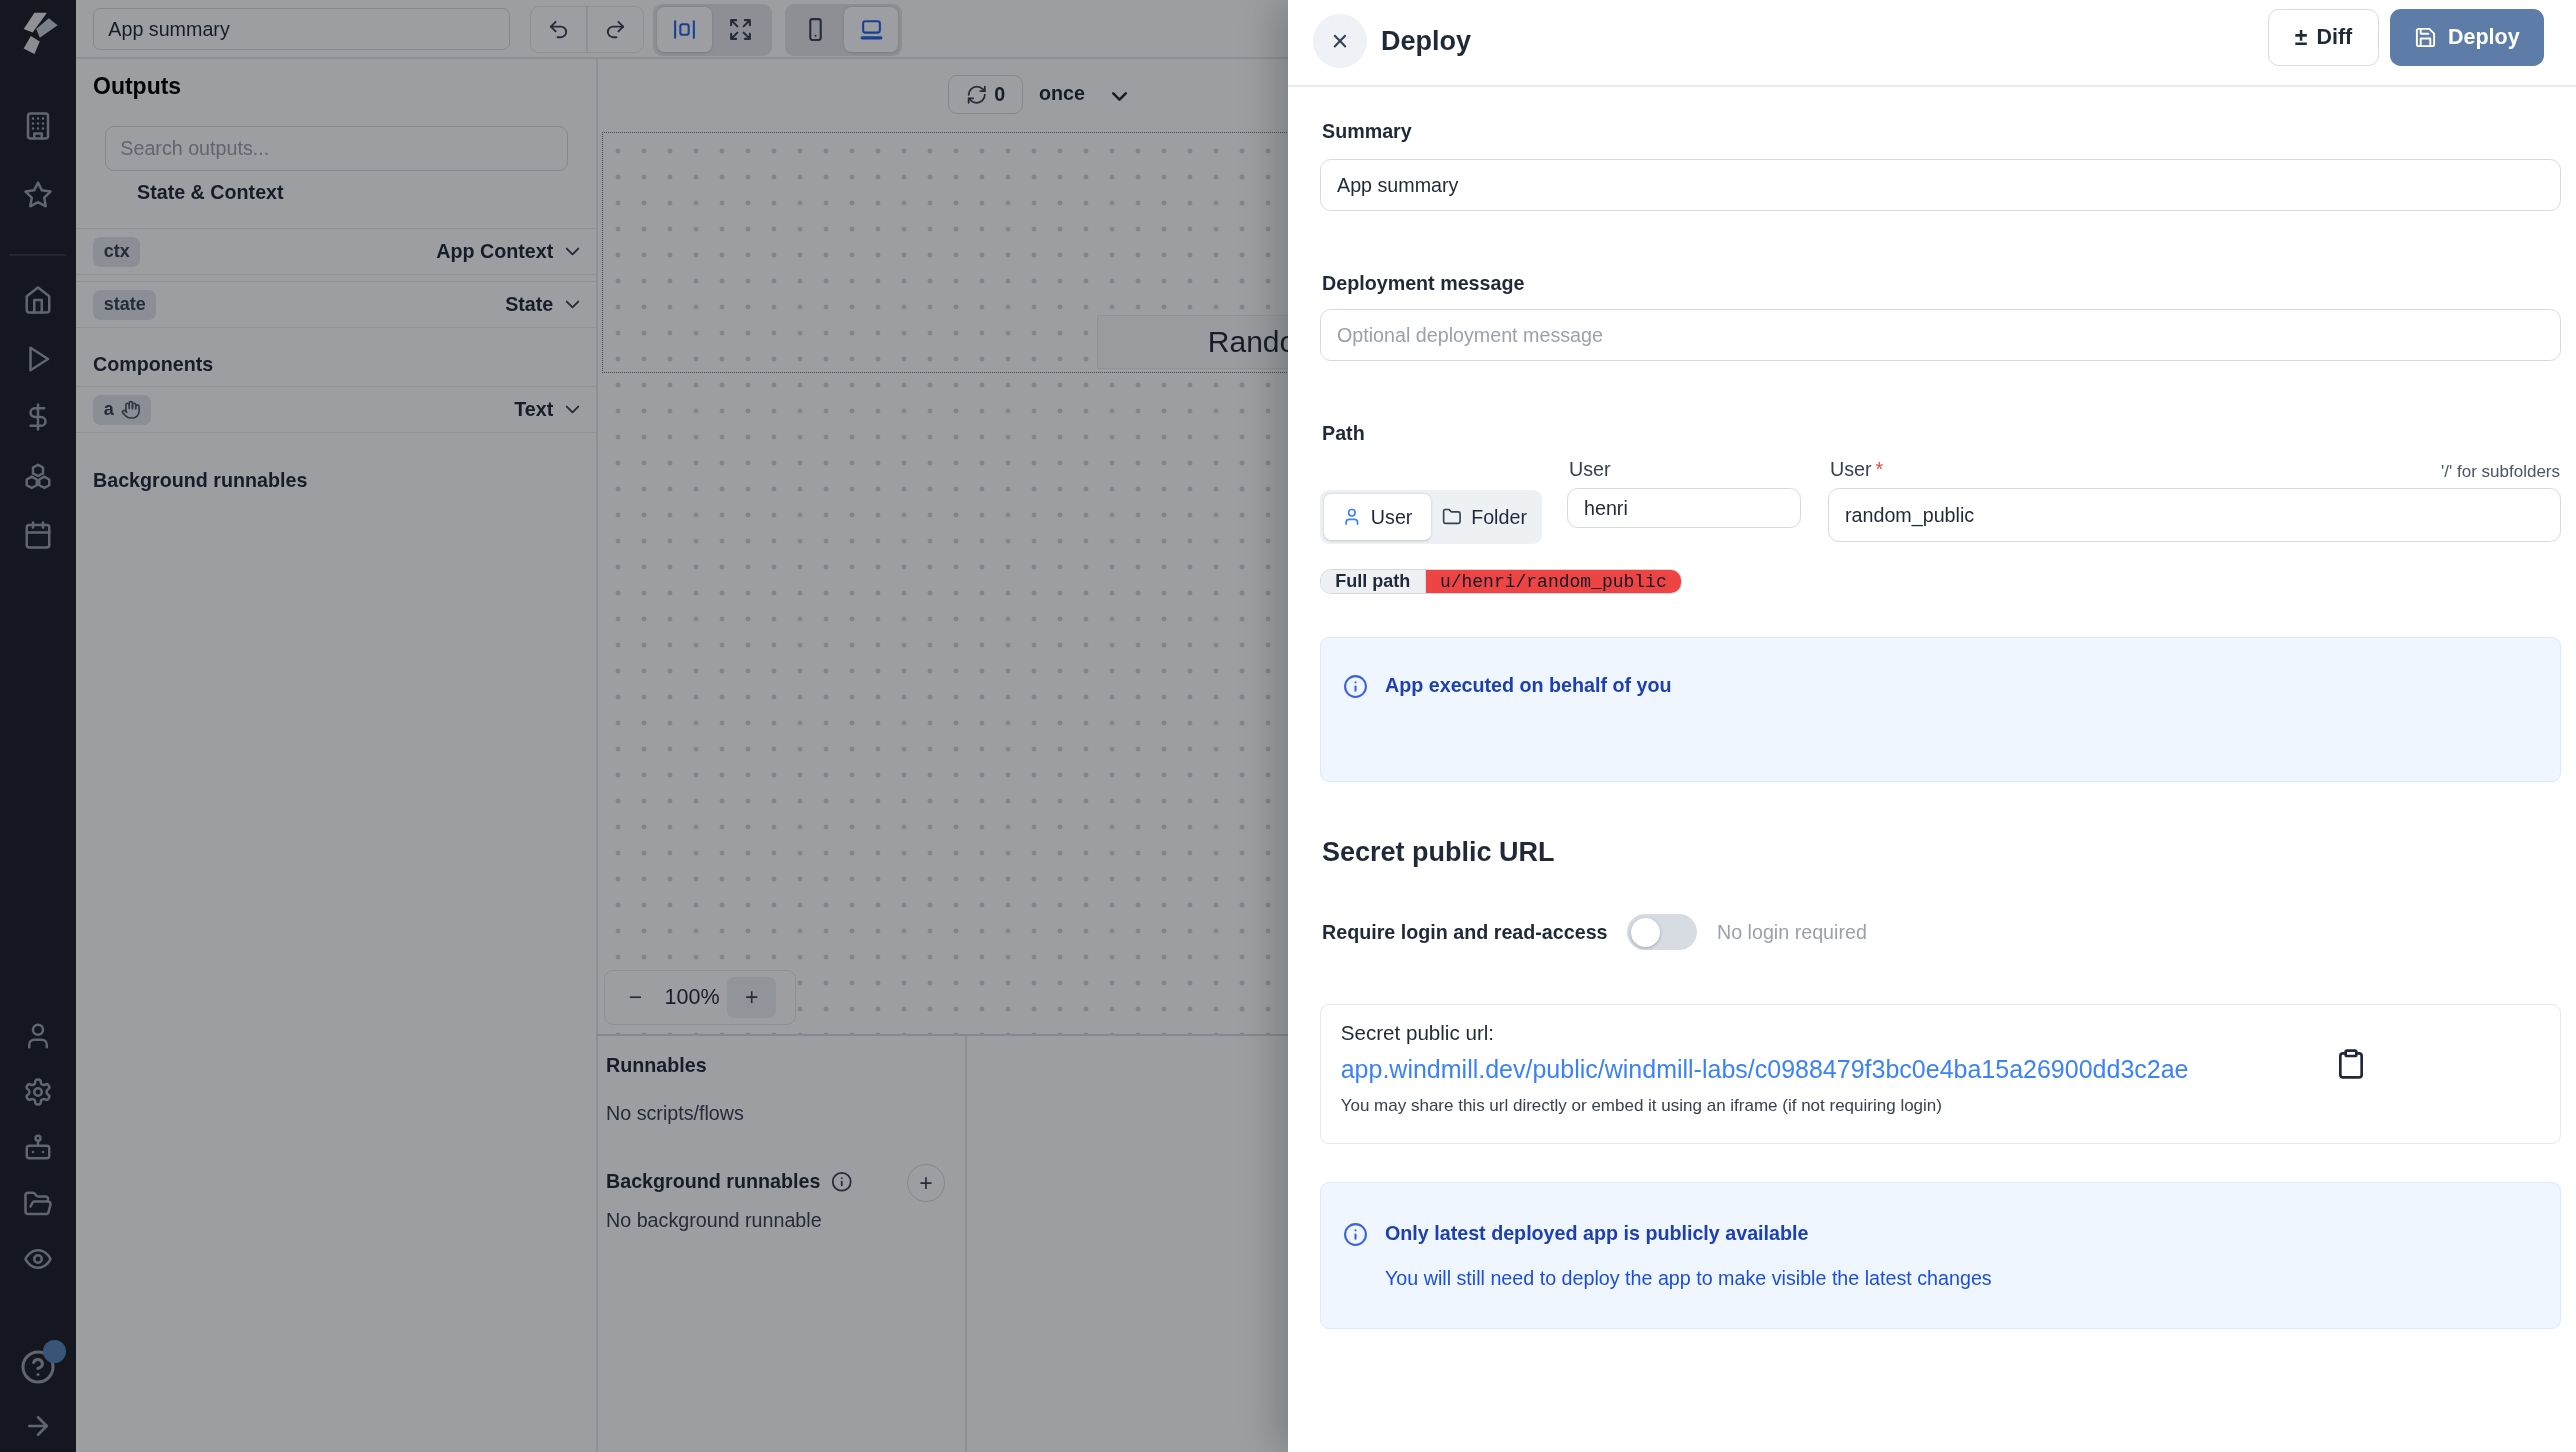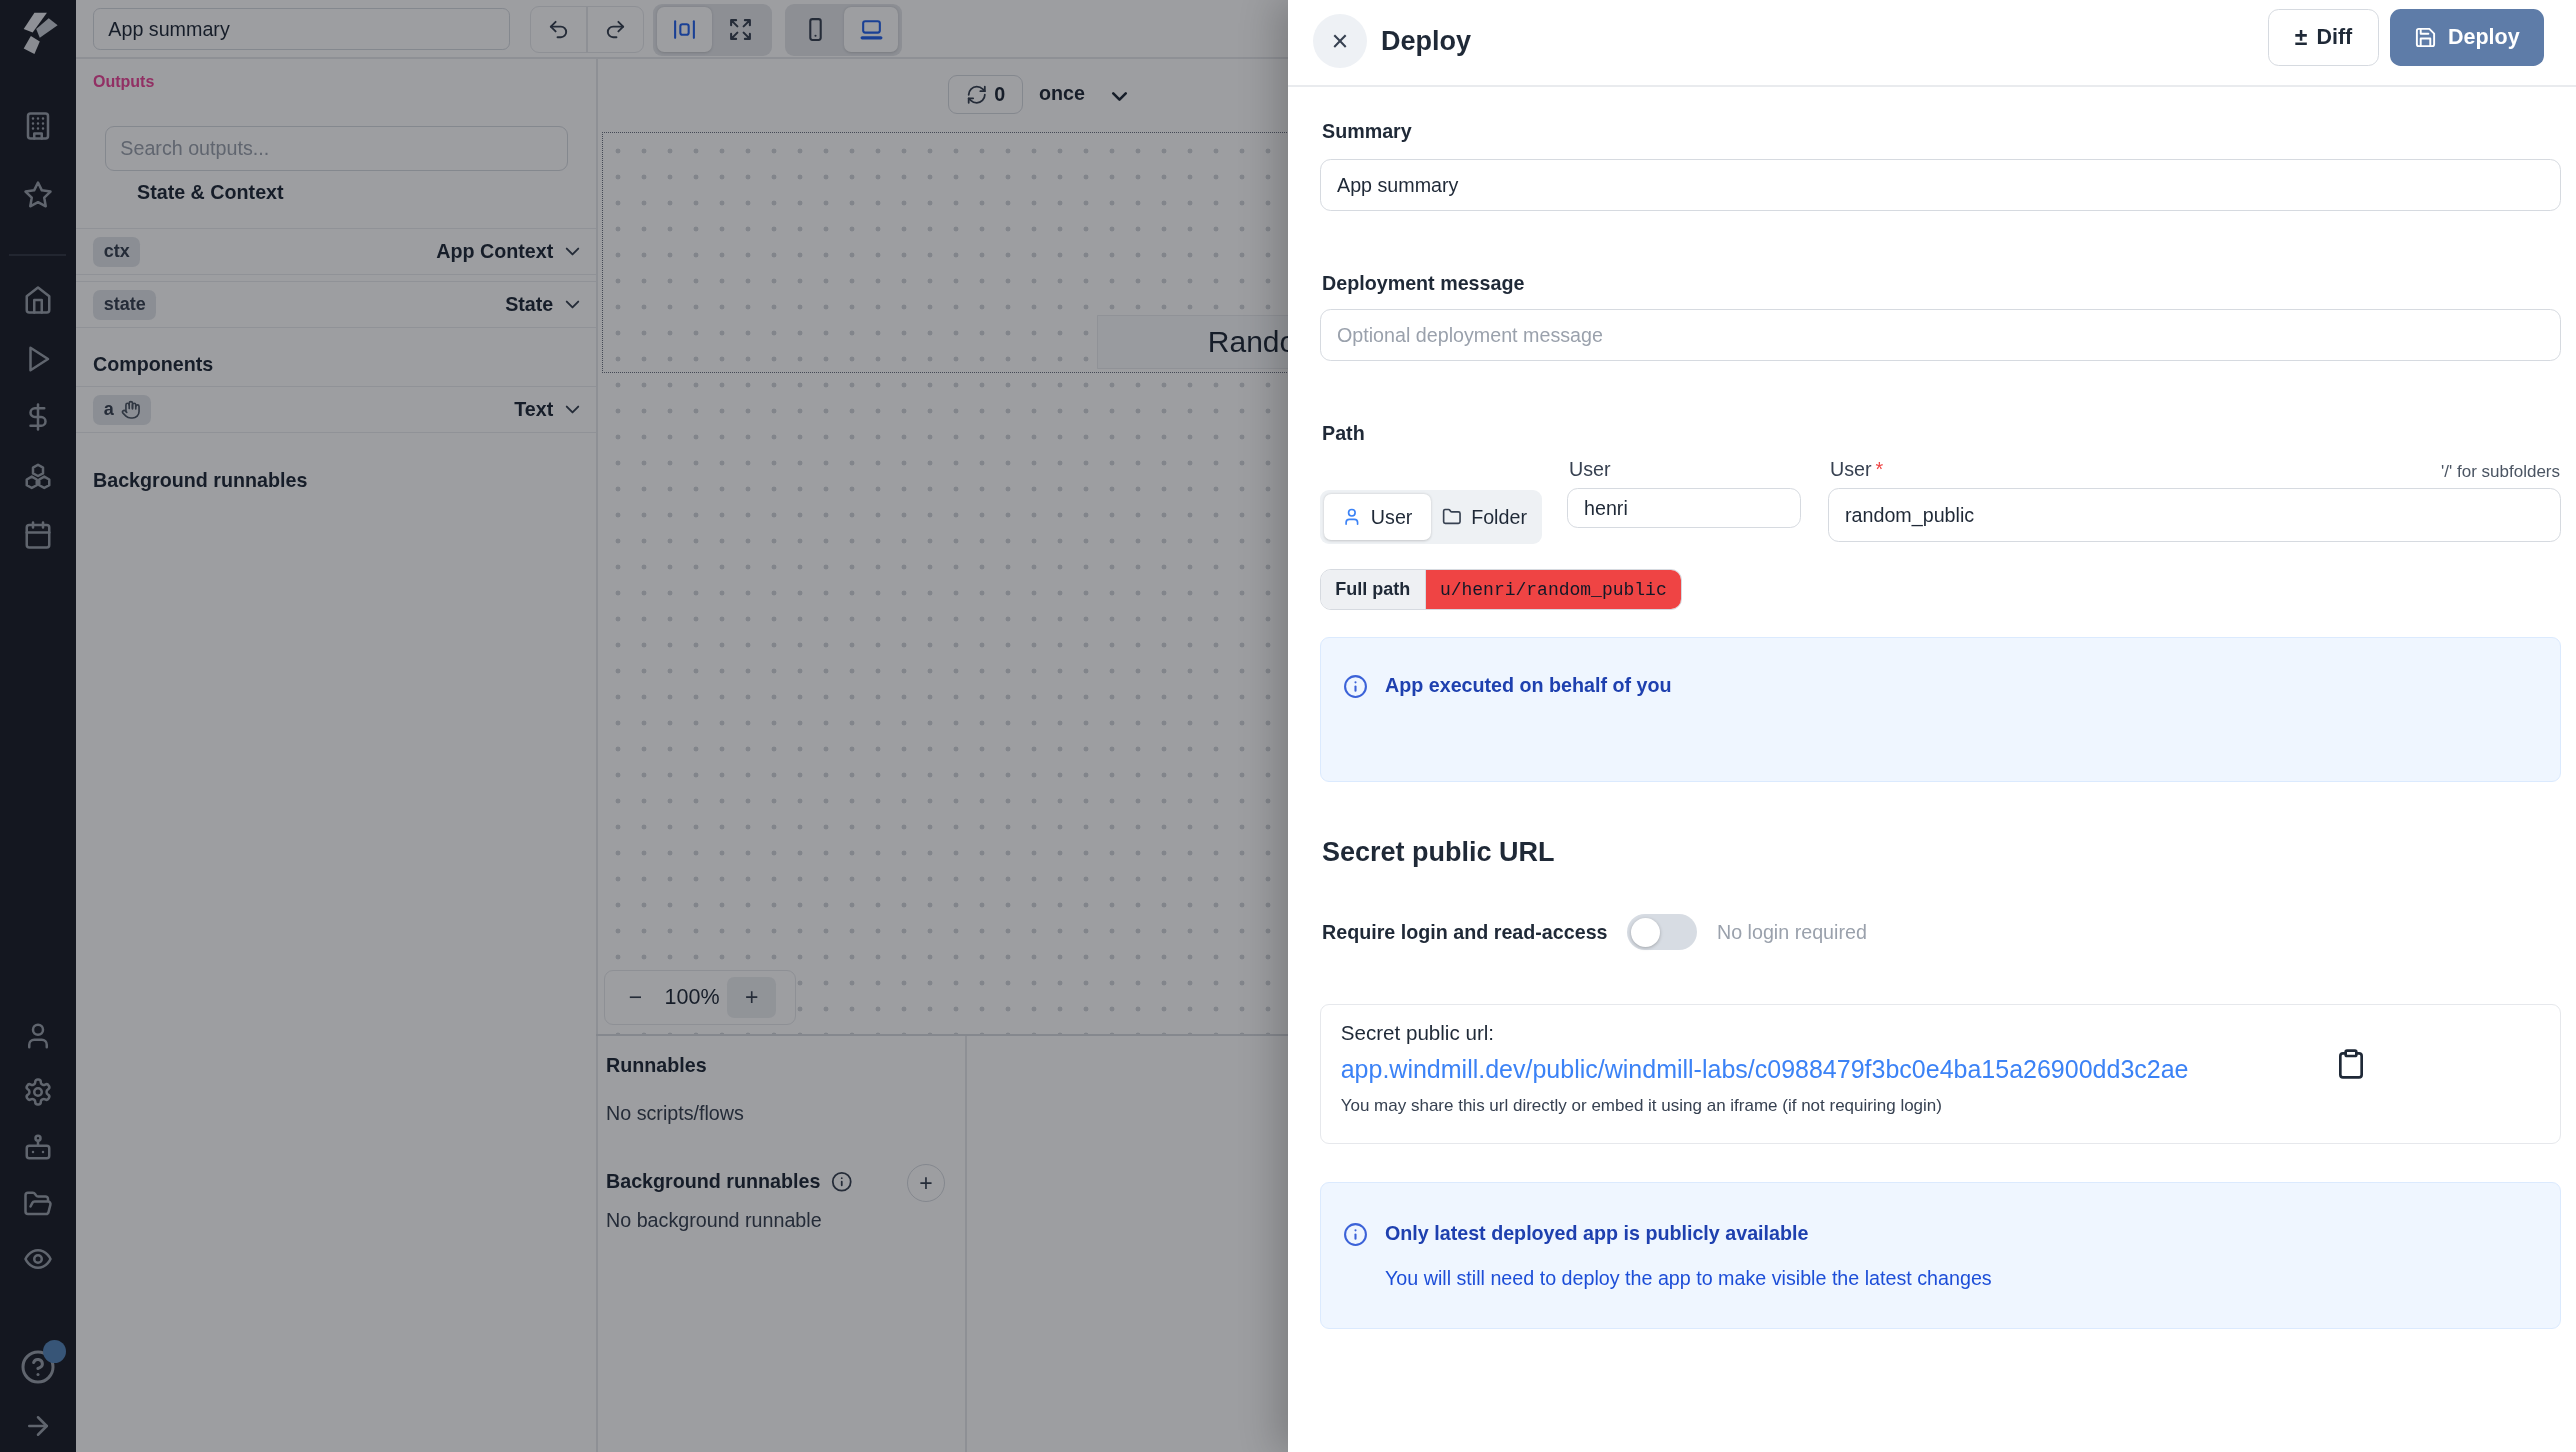--- a/index.html
+++ b/index.html
@@ -17,21 +17,21 @@
   .vdiv { left:596px; top:58px; width:1.8px; height:1394px; background:#e6e8ec; }
   .appsum-input { left:93px; top:8px; width:417px; height:42px; border:1.8px solid #d6dae0; border-radius:7.2px;
     font-size:19.7px; color:#1f2937; padding:0 14.3px; background:#fff; outline:none; }
   .btn-group { border:1.8px solid #e6e8ec; border-radius:9px; background:#fff; display:flex; align-items:stretch; overflow:hidden; }
   .btn-cell { width:55px; display:flex; align-items:center; justify-content:center; color:#374151; }
   .btn-sep { width:1.8px; background:#e6e8ec; }
   .seg-group { background:#e4e6ea; border-radius:9px; padding:3.6px; display:flex; gap:1.8px; }
   .seg { border-radius:7.2px; display:flex; align-items:center; justify-content:center; color:#374151; }
   .seg.sel { background:#fff; box-shadow:0 0.9px 2.7px rgba(0,0,0,.15); color:#2563eb; }
   
-  .pane-title { font-size:16px; font-weight:700; color:#ec4899; }
+  .pane-title { font-size:23px; font-weight:700; color:#000000; }
   .sec-title { font-size:19.7px; font-weight:700; color:#1f2937; }
   .search-input { left:105px; top:126px; width:463px; height:45px; border:1.8px solid #d6dae0; border-radius:9px;
     font-size:19.7px; color:#1f2937; padding:0 14.3px; background:#fff; outline:none; }
   input::placeholder { color:#9aa1ac; }
   .out-row { left:76px; width:520px; height:47px; border-top:1.8px solid #e9ebee; border-bottom:1.8px solid #e9ebee;
     display:flex; align-items:center; justify-content:space-between; padding:0 12.5px 0 17px; background:#fff; }
   .chip { background:#e2e5ea; border-radius:7.2px; font-size:18px; font-weight:700; color:#374151;
     padding:4.5px 10.7px; display:flex; align-items:center; gap:7.2px; }
   .row-right { display:flex; align-items:center; gap:7.2px; }
   .row-type { font-size:19.7px; font-weight:700; color:#1f2937; }
@@ -60,21 +60,21 @@
     display:flex; align-items:center; justify-content:center; gap:9px; font-size:21.5px; font-weight:700; color:#1f2937; }
   .deploy-btn { left:1102px; top:9px; width:154px; height:57px; border-radius:10.7px; background:#5e7ca8; color:#fff;
     display:flex; align-items:center; justify-content:center; gap:10.7px; font-size:21.5px; font-weight:700; }
   .drawer-hdiv { left:0; top:85px; width:1288px; height:1.8px; background:#e9ebee; }
   .d-label { font-size:19.7px; font-weight:700; color:#1f2937; }
   .d-sublabel { font-size:19.7px; color:#374151; }
   .d-input { border:1.8px solid #d6dae0; border-radius:10.7px; font-size:19.7px; color:#1f2937; padding:0 16px; background:#fff; outline:none; }
   .toggle2 { left:32px; top:490px; width:222px; height:54px; background:#eef1f4; border-radius:9px; padding:3.6px; display:flex; }
   .toggle2 .opt { flex:1; display:flex; align-items:center; justify-content:center; gap:9px; font-size:19.7px; color:#1f2937; border-radius:7.2px; }
   .toggle2 .opt.sel { background:#fff; box-shadow:0 0.9px 2.7px rgba(0,0,0,.18); }
-  .fullpath { left:32px; top:569px; height:41px; border:1.8px solid #d6dae0; border-radius:11px; display:flex; overflow:hidden; }
+  .fullpath { left:32px; top:569px; height:25px; border:1.8px solid #d6dae0; border-radius:11px; display:flex; overflow:hidden; }
   .fullpath .lab { background:#eef0f3; padding:0 14.3px; display:flex; align-items:center; font-size:18px; font-weight:700; color:#1f2937; border-right:1.8px solid #d6dae0; }
   .fullpath .val { padding:0 14.3px; display:flex; align-items:center; font-size:18px; color:#111827; font-family:"Liberation Mono","DejaVu Sans Mono",monospace; background:#ef4444; }
   .info-box { left:32px; width:1241px; background:#eff6ff; border:0.9px solid #dbeafe; border-radius:9px; }
   .info-title { font-size:19.7px; font-weight:700; color:#1e40af; }
   .info-body { font-size:19.7px; color:#1d4ed8; }
   .switch { width:70px; height:36px; border-radius:18px; background:#d7dce3; position:relative; }
   .switch .knob { position:absolute; left:3.6px; top:3.6px; width:29px; height:29px; border-radius:50%; background:#fff; box-shadow:0 0.9px 3.6px rgba(0,0,0,.25); }
   .url-box { left:32px; top:1004px; width:1241px; height:140px; border:1.8px solid #e6e8ec; border-radius:9px; background:#fff; }
   .muted { color:#9aa1ac; }
 </style>

